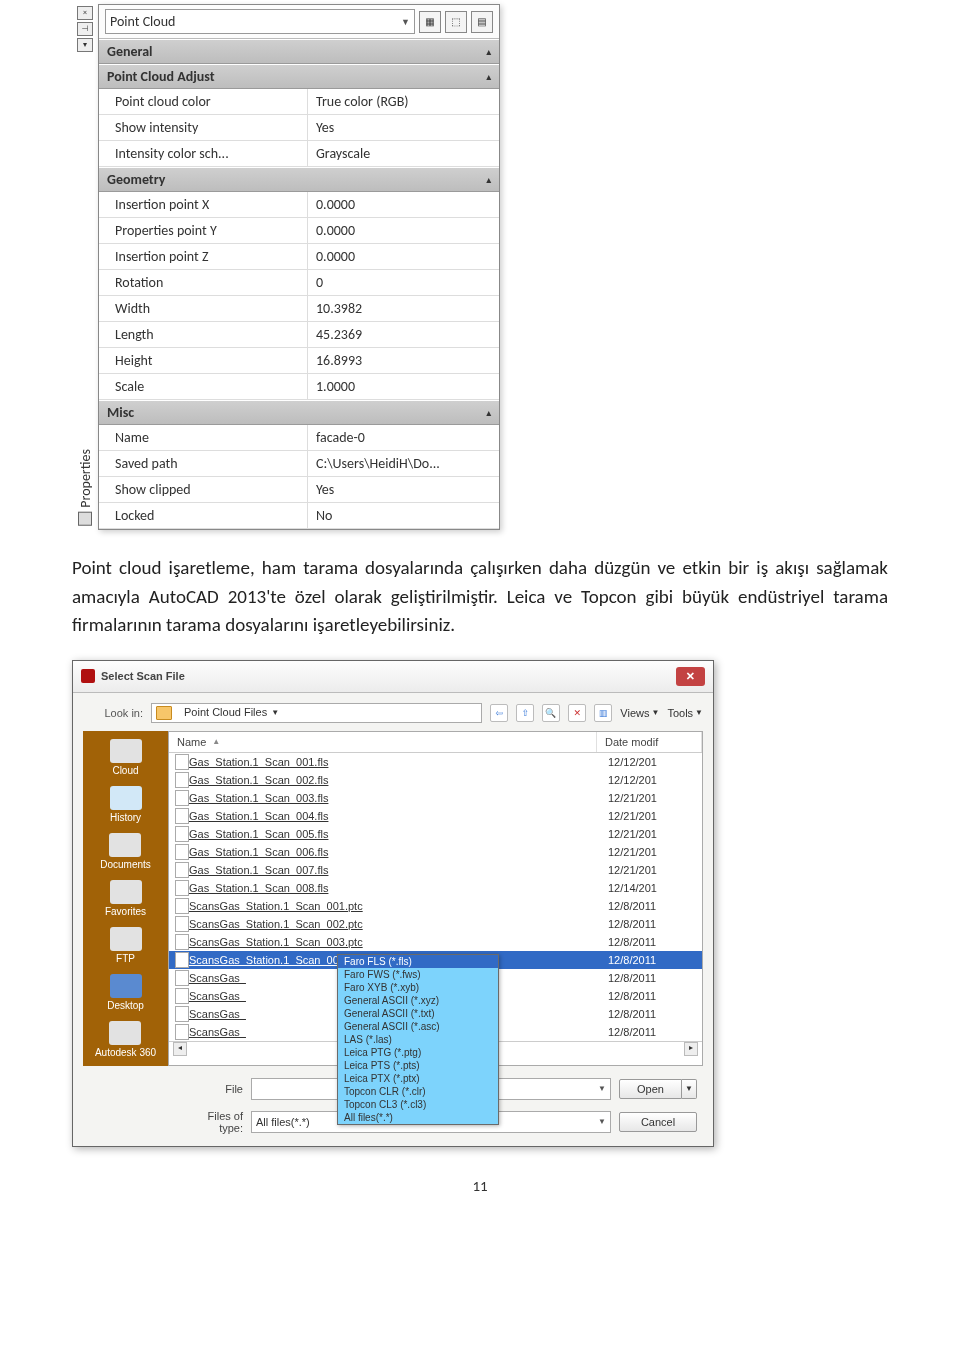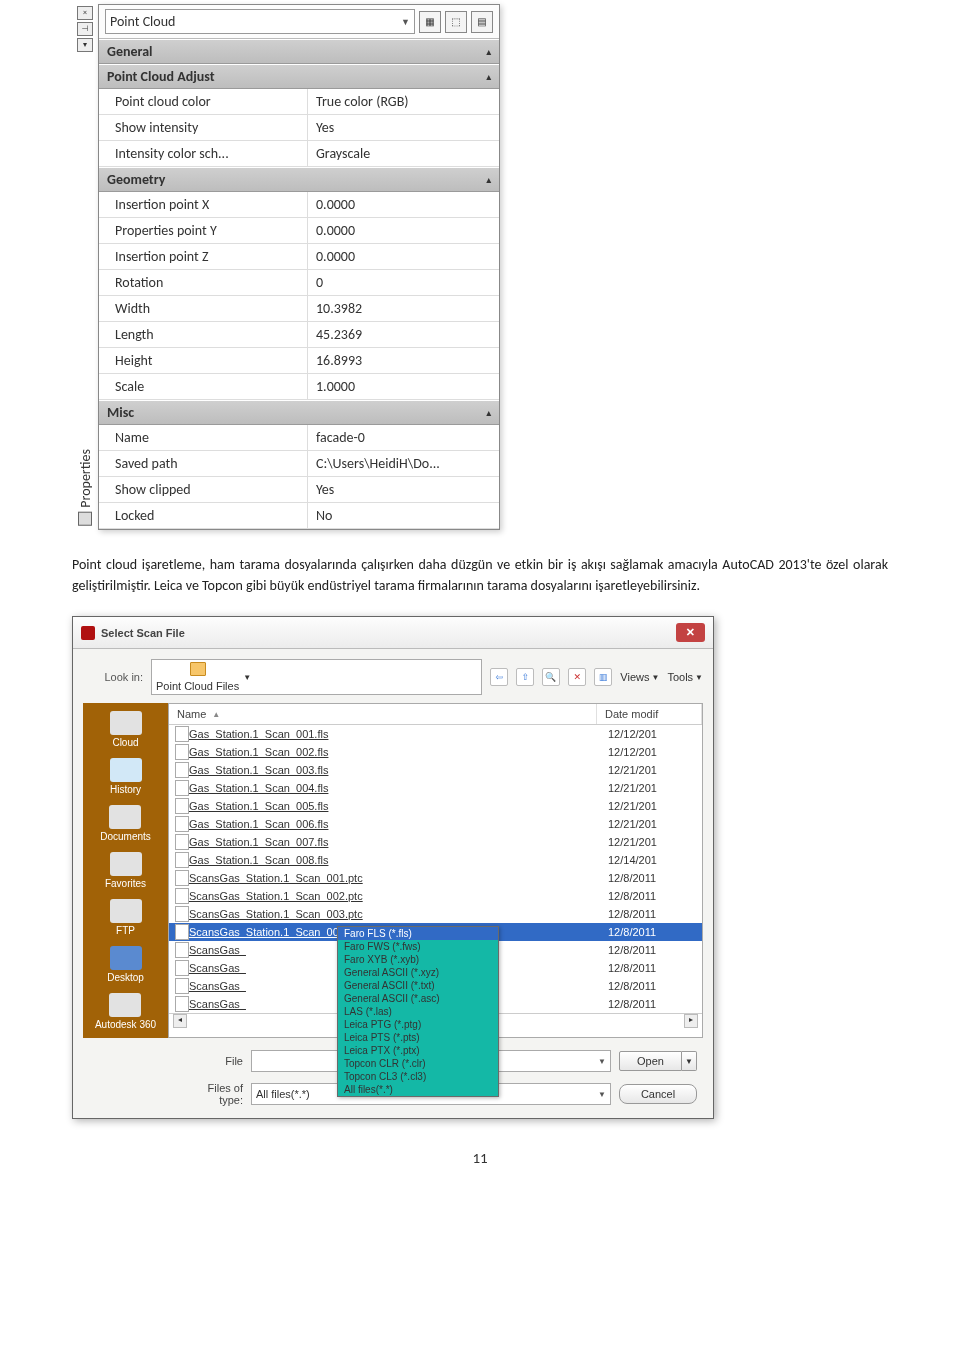--- a/index.html
+++ b/index.html
@@ -79,21 +79,21 @@
     width: 46%;
     padding:4px 8px 4px 16px;
   }
   .prop-val {
     flex:1;
     padding:4px 8px;
     border-left:1px solid #ddd;
   }
   
   .para {
-    font-size: 14px;
+    font-size: 19px;
     line-height: 1.5;
     text-align: justify;
     margin: 10px 0 20px 0;
     color:#222;
   }
   
   .dlg {
     width: 640px;
     border:1px solid #666;
     box-shadow: 2px 2px 8px rgba(0,0,0,0.3);
@@ -145,35 +145,35 @@
   .dlg-head .hc.date{width:88px;}
   .hs{font-size:8px;color:#888;}
   .frow { display:flex; align-items:center; padding:1px 6px;}
   .frow .fname{flex:1; display:flex; align-items:center; gap:0;text-decoration:underline;}
   .frow .fd{width:88px;}
   .frow .fi{width:12px;height:14px;background:#fff;border:1px solid #aaa;position:relative;display:inline-block;}
   .frow.sel{background:#316ac5;color:#fff;}
   .type-pop {
     position:absolute;
     left:168px; top:222px;
-    background:#14b8a6; border:1px solid #6a6a6a;
+    background:#7dd3fc; border:1px solid #6a6a6a;
     font-size:10px;
     width:160px;
     box-shadow:1px 1px 4px rgba(0,0,0,0.3);
     z-index:3;
   }
   .type-pop div{padding:1px 6px; white-space:nowrap;}
   .type-pop div.sel{background:#316ac5;color:#fff;}
   .dlg-foot-scroll { height:14px; border-top:1px solid #ccc; display:flex; align-items:center; padding:0 4px;}
   .dlg-foot-scroll .sa{width:12px;height:12px;background:#eee;border:1px solid #bbb;font-size:8px;text-align:center;line-height:10px;}
   .dlg-bottom { padding:12px 6px 0 90px; display:grid; grid-template-columns: 70px 1fr 78px; row-gap:10px; column-gap:8px; align-items:center;}
   .dlg-bottom .blbl{color:#444;text-align:right;margin-left:24px;}
   .dlg-bottom .bin{border:1px solid #aaa;background:#fff;padding:2px 4px;min-height:16px;display:flex;align-items:center;justify-content:space-between;}
   .dlg-bottom .bin .tri{font-size:8px;color:#555;}
-  .btn{border:1px solid #999;background:linear-gradient(#fff,#e7e7e7);padding:3px 0;text-align:center;border-radius:8px;cursor:pointer;}
+  .btn{border:1px solid #999;background:linear-gradient(#fff,#e7e7e7);padding:3px 0;text-align:center;border-radius:2px;cursor:pointer;}
   .btn-split{display:flex;}
   .btn-split .btn{flex:1;border-radius:2px 0 0 2px;}
   .btn-split .spl{width:14px;border:1px solid #999;border-left:none;background:linear-gradient(#fff,#e7e7e7);display:flex;align-items:center;justify-content:center;font-size:8px;border-radius:0 2px 2px 0;}
   .page-num{ text-align:center; font-size:15px; margin-top:30px;}
 </style>
 </head>
 <body>
 
 <div class="page">
 
@@ -287,21 +287,21 @@
       <div class="dlg-title-l">
         <span class="aic"></span>
         <span>Select Scan File</span>
       </div>
       <div class="dlg-close">✕</div>
     </div>
     <div class="dlg-body">
       <div class="dlg-toolbar">
         <span class="lbl">Look in:</span>
         <div class="dlg-lookin">
-          <span style="display:flex;align-items:center;gap:4px;flex-direction:column;">
+          <span style="display:flex;gap:12px;">
             <span class="fic"></span>
             <span>Point Cloud Files</span>
           </span>
           <span style="font-size:8px;">▼</span>
         </div>
         <span class="nav-ic">⇦</span>
         <span class="nav-ic">⇧</span>
         <span class="nav-ic">🔍</span>
         <span class="nav-ic red">✕</span>
         <span class="nav-ic">▥</span>

